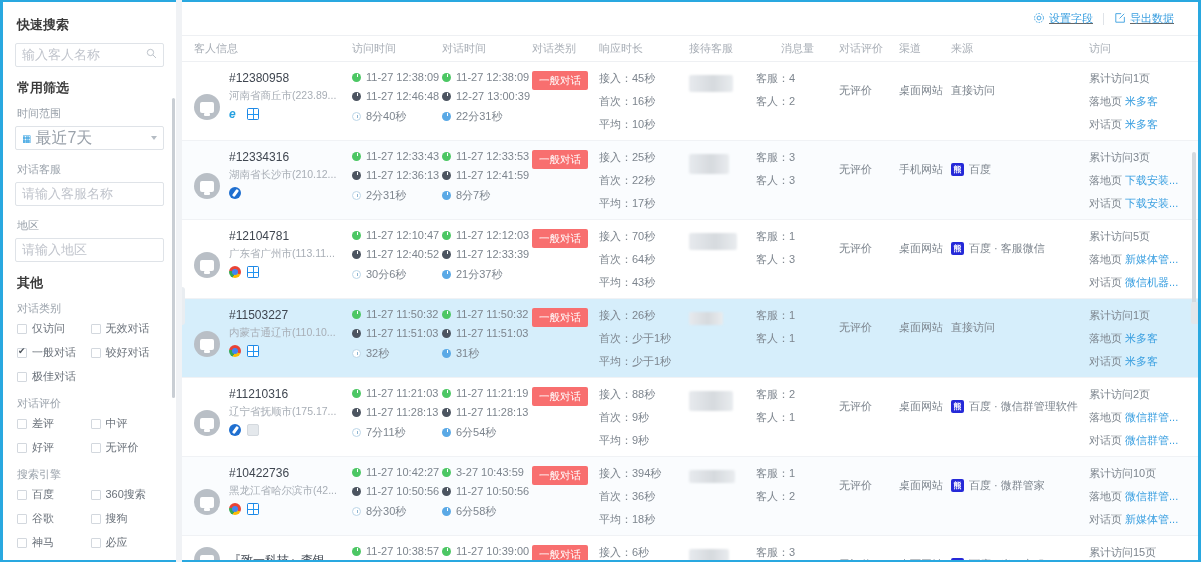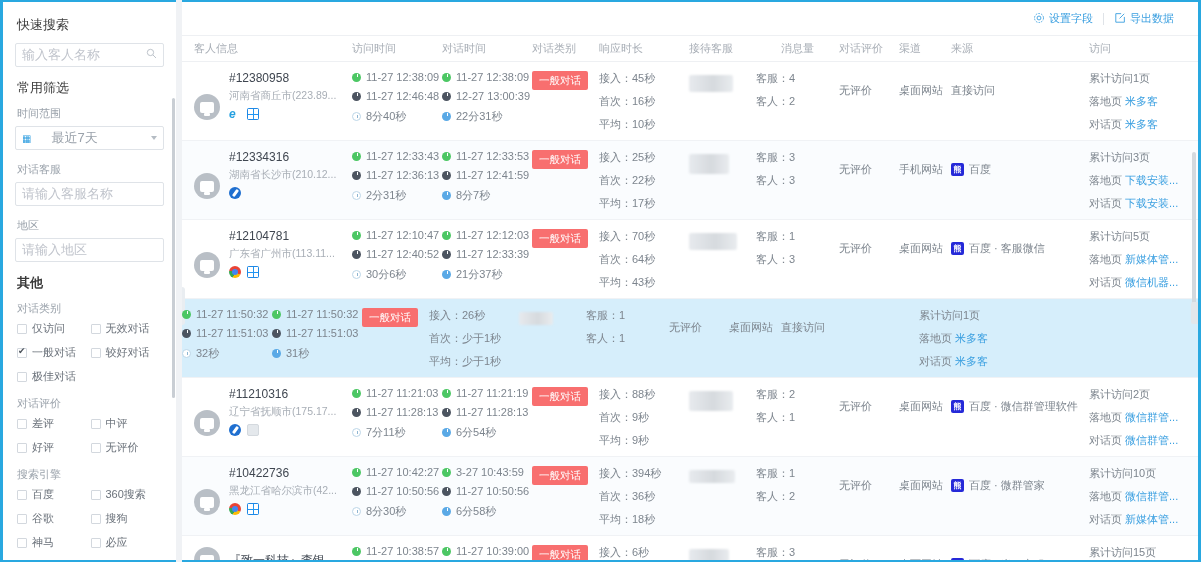--- a/index.html
+++ b/index.html
@@ -17,37 +17,37 @@
   .sidebar {
     width: 176px; height: 562px;
     background: #fff;
     border-left: 3px solid #29a8e0;
     border-top: 2px solid #29a8e0;
     border-bottom: 2px solid #29a8e0;
     padding: 10px 12px 0 12px;
     overflow: hidden;
     position: relative;
   }
-  .side-title { font-size: 13px; font-weight: normal; color: #3a3a3a; margin: 4px 0 9px 2px; }
+  .side-title { font-size: 13px; font-weight: bold; color: #3a3a3a; margin: 4px 0 9px 2px; }
   .side-label { font-size: 11px; color: #9aa2ab; margin: 0 0 5px 2px; }
   .side-input {
     position: relative;
     height: 24px; border: 1px solid #dfe3e8; border-radius: 2px;
     background: #fff; margin-bottom: 12px;
     display: flex; align-items: center; padding: 0 6px;
   }
   .side-input .ph { font-size: 13px; color: #c0c4cc; }
   .side-input .right-ic { position: absolute; right: 6px; top: 4px; color: #b5bcc4; }
   .sel-row { display: flex; gap: 6px; margin-bottom: 12px; }
   .sel-box {
     flex: 1; height: 24px; border: 1px solid #dfe3e8; border-radius: 2px;
     display: flex; align-items: center; padding: 0 6px; background:#fff;
     position: relative;
   }
-  .sel-box .txt { font-size: 13px; color: #9aa2ab; margin-left: 16px; }
+  .sel-box .txt { font-size: 16px; color: #9aa2ab; }
   .sel-box .cal { color:#2f9ee0; margin-right:4px; font-size:10px; }
   .caret { position:absolute; right: 6px; width:0;height:0;
     border-left:3px solid transparent;border-right:3px solid transparent;border-top:4px solid #b5bcc4; }
   .group-title { font-size: 13px; font-weight:bold; color:#3a3a3a; margin: 4px 0 9px 2px; }
   .cb-grid { display: grid; grid-template-columns: 1fr 1fr; row-gap: 9px; margin-bottom: 12px; margin-left:2px;}
   .cb { display: flex; align-items: center; font-size: 11px; color: #6a717a; white-space: nowrap;}
   .cb .box {
     width: 10px; height: 10px; border: 1px solid #d3d8de; border-radius: 1px;
     margin-right: 5px; background: #fff; display:inline-block; flex:none;
     position: relative;
@@ -61,21 +61,21 @@
     background: #c9ced4; border-radius: 2px;
   }
 
   
   .main {
     flex: 1; height: 562px; background: #fff;
     border-top: 2px solid #29a8e0; border-right: 3px solid #29a8e0; border-bottom: 2px solid #29a8e0;
     margin-left: 6px;
     display: flex; flex-direction: column; position: relative; overflow:hidden;
   }
-  .toolbar { height: 33px; display:flex; align-items:center; justify-content:flex-end; padding-right:14px; gap:0; }
+  .toolbar { height: 33px; display:flex; align-items:center; justify-content:flex-end; padding-right:14px; gap:0;text-decoration:underline; }
   .tb-btn { display:flex; align-items:center; font-size:11px; color:#3a9fe0; cursor:pointer; padding: 0 10px;}
   .tb-sep { width:1px; height:12px; background:#dfe3e8; }
   .tb-btn svg { margin-right: 4px; }
 
   
   .thead {
     display:flex; height: 27px; align-items:center;
     border-top:1px solid #eef0f3; border-bottom:1px solid #eef0f3;
     font-size: 11px; color: #a8aeb6; background:#fff;
   }
@@ -525,20 +525,41 @@
               <span>百度 · 客服微信</span>
             </div>
           </div>
           <div class="cell c-page">
             <div class="pg">累计访问5页</div>
             <div class="pg"><span>落地页</span> <span class="lnk">新媒体管...</span></div>
             <div class="pg"><span>对话页</span> <span class="lnk">微信机器...</span></div>
           </div>
         </div>
         <div class="row sel">
+          <div class="cell c-guest">
+            <div class="guest-wrap">
+              <div class="avatar">
+                <span class="scr"></span>
+              </div>
+              <div>
+                <div class="g-id">#11503227</div>
+                <div class="g-loc">内蒙古通辽市(110.10...</div>
+                <div class="g-icons">
+                  <span class="mini" style="border-radius: 50%; background: conic-gradient(rgb(234, 67, 53) 0deg, rgb(234, 67, 53) 33%, rgb(251, 188, 5) 33%, rgb(251, 188, 5) 56%, rgb(52, 168, 83) 56%, rgb(52, 168, 83) 78%, rgb(234, 67, 53) 78%, rgb(234, 67, 53) 100%); position: relative;">
+                    <span style="position:absolute;left:3px;top:3px;width:6px;height:6px;border-radius:50%;background:#4285f4"></span>
+                  </span>
+                  <span class="mini" style="background: rgb(30, 136, 229); position: relative;">
+                    <span style="position:absolute;left:1px;top:1px;width:10px;height:10px;background:#fff;"></span>
+                    <span style="position:absolute;left:5.5px;top:1px;width:1px;height:10px;background:#2196f3"></span>
+                    <span style="position:absolute;left:1px;top:5.5px;width:10px;height:1px;background:#2196f3"></span>
+                  </span>
+                </div>
+              </div>
+            </div>
+          </div>
           <div class="cell c-visit">
             <div class="tline">
               <span class="dot green"></span>
               <span>11-27 11:50:32</span>
             </div>
             <div class="tline">
               <span class="dot dark"></span>
               <span>11-27 11:51:03</span>
             </div>
             <div class="tline">

